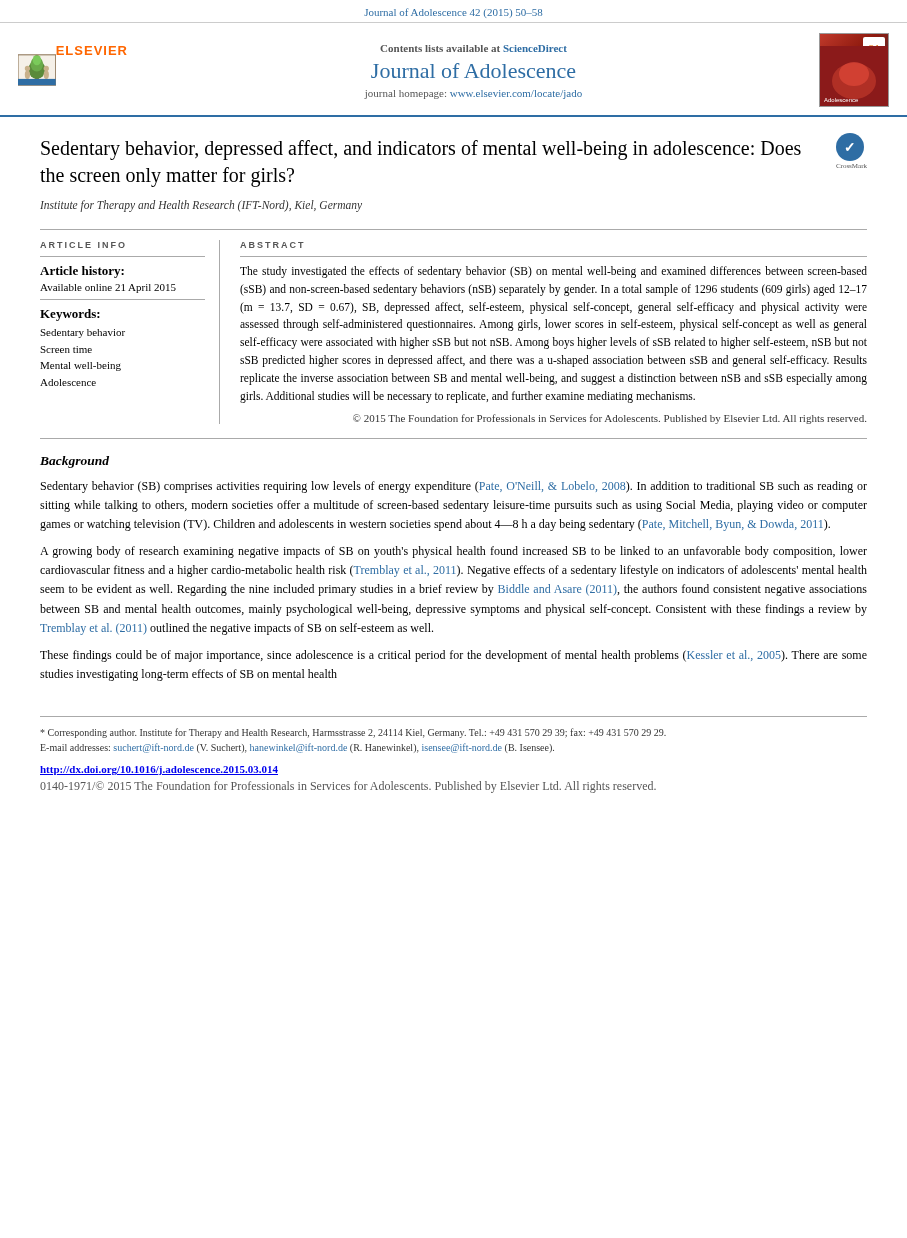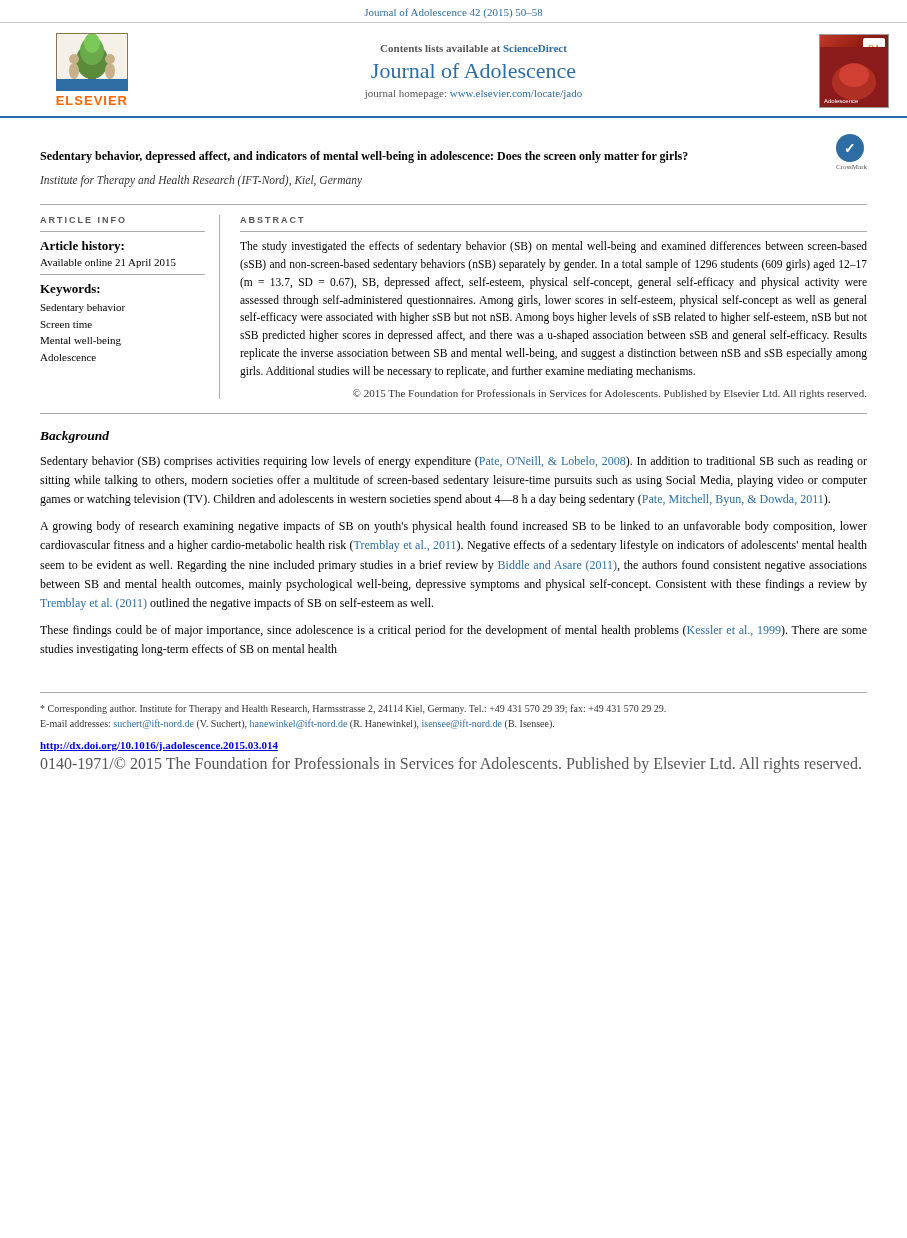--- a/index.html
+++ b/index.html
@@ -28,22 +28,22 @@
       position: relative;
     }
 
     .elsevier-logo {
       width: 110px;
       flex-shrink: 0;
     }
 
     .elsevier-logo .logo-box {
       display: flex;
-      flex-direction: column;
-      align-items: flex-end;
+      flex-direction: row;
+      align-items: flex-start;
     }
 
     .elsevier-label {
       font-family: Arial, sans-serif;
       font-size: 13px;
       font-weight: bold;
       color: #ff6600;
       letter-spacing: 1px;
       margin-top: 2px;
     }
@@ -111,26 +111,26 @@
       font-size: 8px;
       font-weight: bold;
       color: #e67e22;
     }
 
     .main-content {
       padding: 14px 40px 14px 40px;
     }
 
     .article-title {
-      font-size: 12px;
-      font-weight: bold;
+      font-size: 20px;
+      font-weight: normal;
       font-family: 'Times New Roman', serif;
       line-height: 1.35;
       margin-bottom: 10px;
-      margin-top: 16px;
+      margin-top: 4px;
     }
 
     .crossmark {
       float: right;
       margin-left: 10px;
       margin-top: 2px;
     }
 
     .crossmark-circle {
       width: 28px;
@@ -262,21 +262,21 @@
     }
 
     .doi-line {
       color: #2e6da4;
       font-size: 11px;
       margin-top: 8px;
       font-weight: bold;
     }
 
     .footer-line {
-      font-size: 16px;
+      font-size: 12px;
       color: #555;
       margin-top: 4px;
     }
 
     
     .tree-svg { display: block; }
   </style>
 </head>
 <body>
 
@@ -385,21 +385,21 @@
 
     <div class="body-text">
       Sedentary behavior (SB) comprises activities requiring low levels of energy expenditure (<a href="#" class="link">Pate, O'Neill, &amp; Lobelo, 2008</a>). In addition to traditional SB such as reading or sitting while talking to others, modern societies offer a multitude of screen-based sedentary leisure-time pursuits such as using Social Media, playing video or computer games or watching television (TV). Children and adolescents in western societies spend about 4—8 h a day being sedentary (<a href="#" class="link">Pate, Mitchell, Byun, &amp; Dowda, 2011</a>).
     </div>
 
     <div class="body-text">
       A growing body of research examining negative impacts of SB on youth's physical health found increased SB to be linked to an unfavorable body composition, lower cardiovascular fitness and a higher cardio-metabolic health risk (<a href="#" class="link">Tremblay et al., 2011</a>). Negative effects of a sedentary lifestyle on indicators of adolescents' mental health seem to be evident as well. Regarding the nine included primary studies in a brief review by <a href="#" class="link">Biddle and Asare (2011)</a>, the authors found consistent negative associations between SB and mental health outcomes, mainly psychological well-being, depressive symptoms and physical self-concept. Consistent with these findings a review by <a href="#" class="link">Tremblay et al. (2011)</a> outlined the negative impacts of SB on self-esteem as well.
     </div>
 
     <div class="body-text">
-      These findings could be of major importance, since adolescence is a critical period for the development of mental health problems (<a href="#" class="link">Kessler et al., 1999</a>). There are some studies investigating long-term effects of SB on mental health
+      These findings could be of major importance, since adolescence is a critical period for the development of mental health problems (<a href="#" class="link">Kessler et al., 2005</a>). There are some studies investigating long-term effects of SB on mental health
     </div>
   </div>
 
   <div class="footnote-section">
     <div class="footnote-text">
       <span>* Corresponding author. Institute for Therapy and Health Research, Harmsstrasse 2, 24114 Kiel, Germany. Tel.: +49 431 570 29 39; fax: +49 431 570 29 29.</span>
     </div>
     <div class="footnote-text">
       <span>E-mail addresses:</span>
       <a href="#" class="link">suchert@ift-nord.de</a> (V. Suchert),

